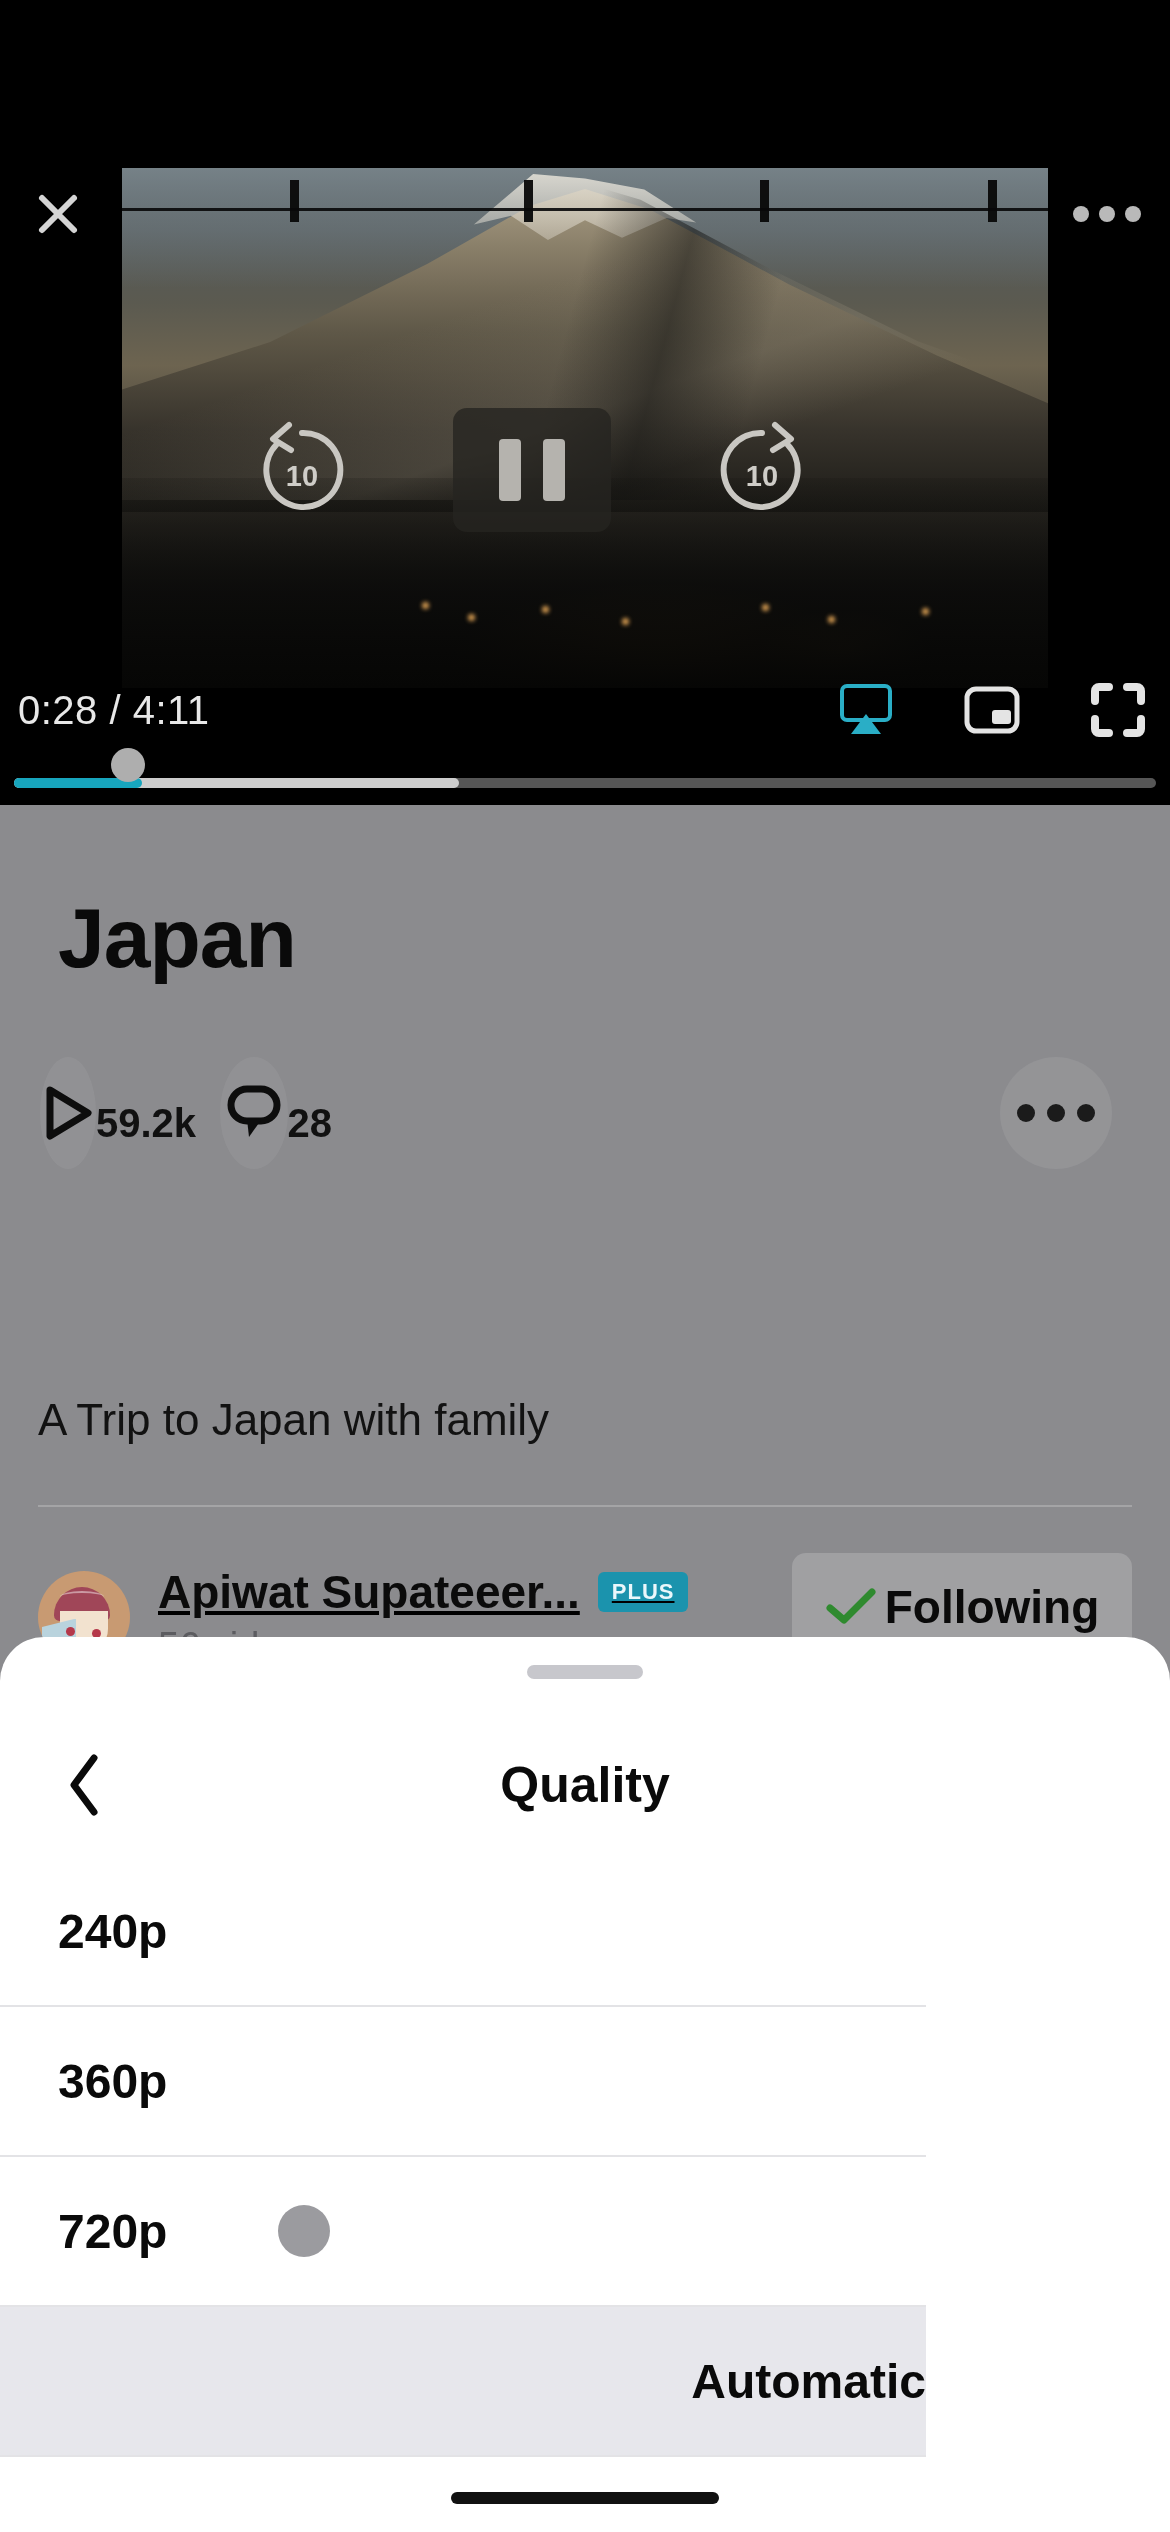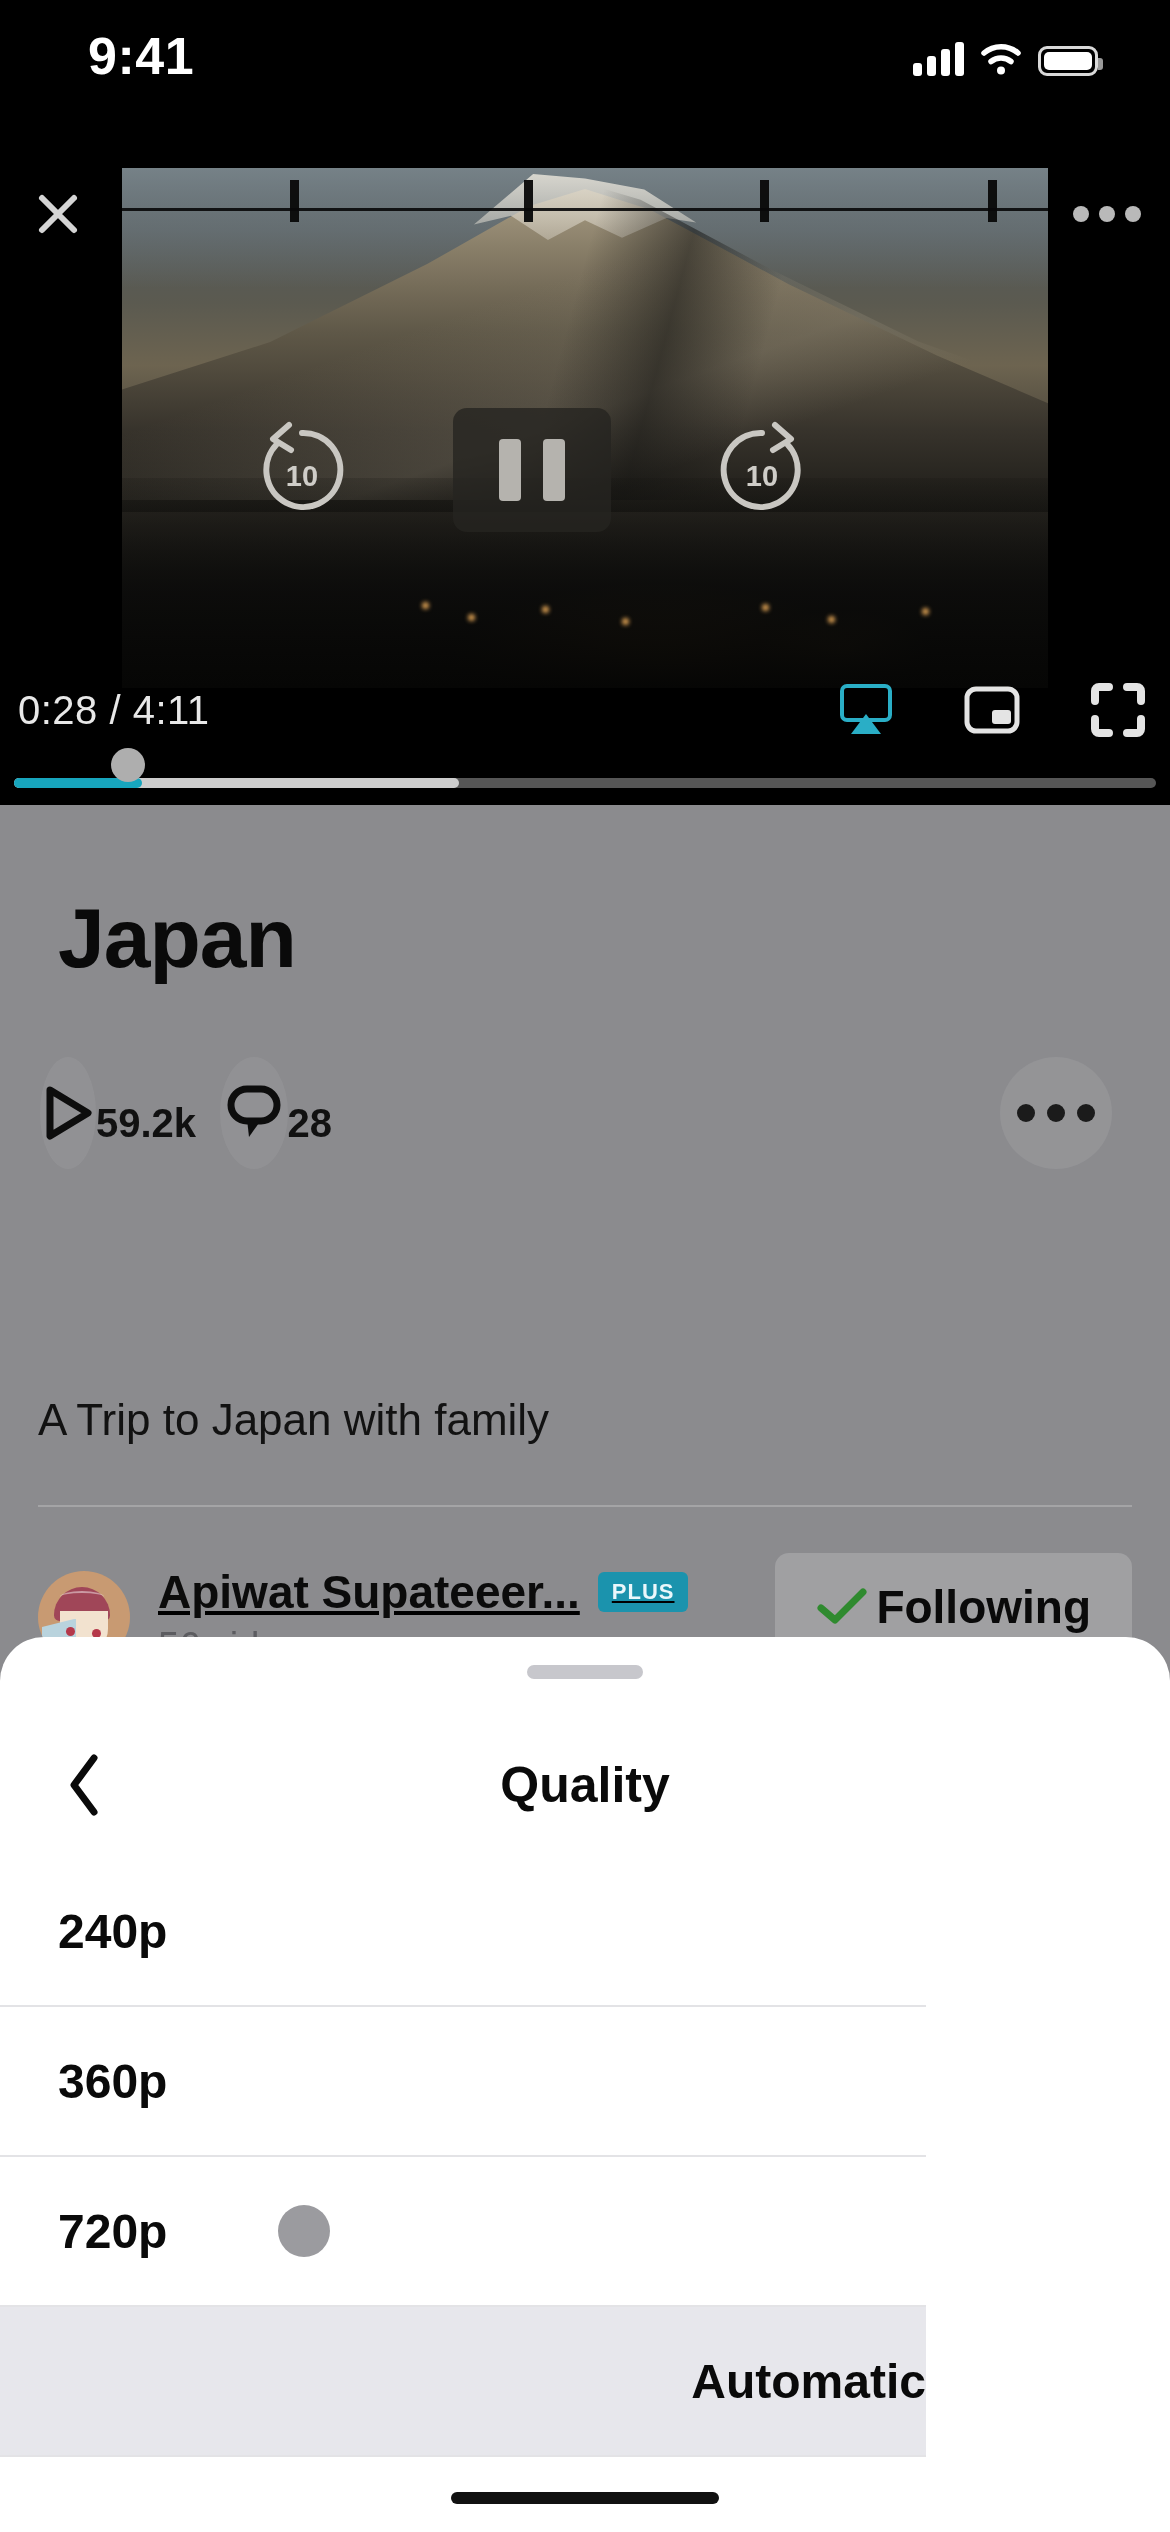--- a/index.html
+++ b/index.html
@@ -143,21 +143,21 @@
   .a-name-row { display:flex; align-items:center; gap:18px;text-decoration:underline; }
   .a-name { font-size:46px; font-weight:700; color:#0b0b0b; }
   .plus-badge {
     background:#1b93ad; color:#eaf7fb; font-size:22px; font-weight:700; letter-spacing:1px;
     padding:7px 14px; border-radius:6px;
   }
   .a-sub { margin-top:6px; font-size:38px; color:#5c5c60; }
   .follow-btn {
     position:absolute; right:38px; top:748px; height:108px; min-width:340px;
     background:rgba(255,255,255,0.18); border-radius:14px;
-    display:flex; align-items:center; justify-content:flex-end; gap:8px; padding:0 41px;
+    display:flex; align-items:center; justify-content:center; gap:8px; padding:0 30px;
   }
   .follow-btn .lbl { font-size:46px; font-weight:700; color:#0a0a0a; }
 
   
   .sheet {
     position:absolute; left:0; bottom:0; width:1170px; height:895px;
     background:#fff; border-radius:44px 44px 0 0; z-index:50; overflow:hidden;
   }
   .grabber { position:absolute; left:50%; transform:translateX(-50%); top:28px; width:116px; height:14px; border-radius:7px; background:#c7c7cc; }
   .sheet-head { position:absolute; left:0; top:80px; width:1170px; height:136px; display:flex; align-items:center; }
@@ -267,39 +267,20 @@
 
     <div class="scrub">
       <div class="track">
         <div class="buffer"></div>
         <div class="fill"></div>
       </div>
       <div class="knob"></div>
     </div>
   </div>
 
-  <div class="statusbar">
-    <div class="sb-time">9:41</div>
-    <div class="sb-right">
-      <div class="cell-bars">
-          <i></i>
-          <i></i>
-          <i></i>
-          <i></i>
-        </div>
-      <svg class="wifi-ic" viewBox="0 0 42 34" aria-hidden="true">
-        <path d="M4 11 A26 26 0 0 1 38 11" stroke="#fff" stroke-width="5.5" fill="none" stroke-linecap="round"></path>
-        <path d="M11 19.5 A16 16 0 0 1 31 19.5" stroke="#fff" stroke-width="5.5" fill="none" stroke-linecap="round"></path>
-        <circle cx="21" cy="28.5" r="4" fill="#fff"></circle>
-      </svg>
-      <div class="batt">
-          <i></i>
-        </div>
-    </div>
-  </div>
 
   <div class="content">
     <div class="vtitle">Japan</div>
 
     <div class="stats">
       <div class="stat">
         <div class="circ">
           <svg width="56" height="58" viewBox="0 0 56 58" aria-hidden="true">
             <path d="M10 6 L48 29 L10 52 Z" fill="none" stroke="#0d0d0d" stroke-width="7" stroke-linejoin="round"></path>
           </svg>

